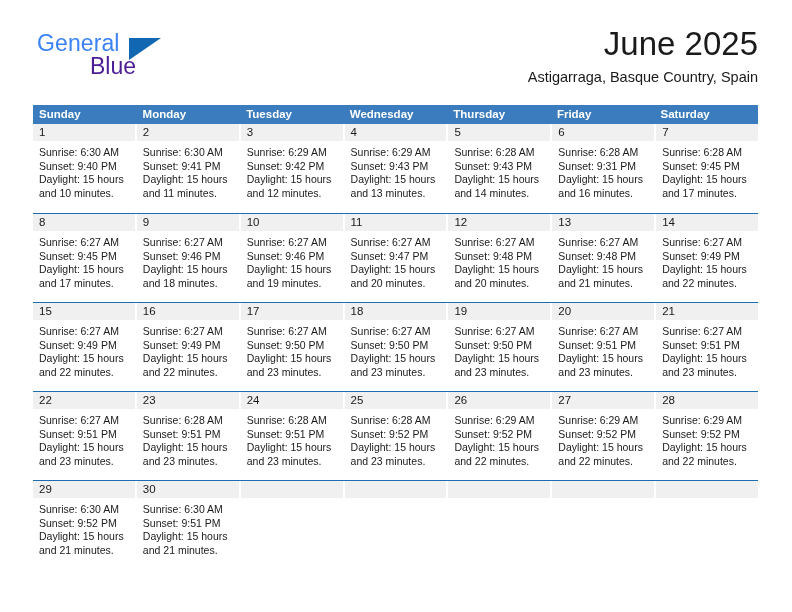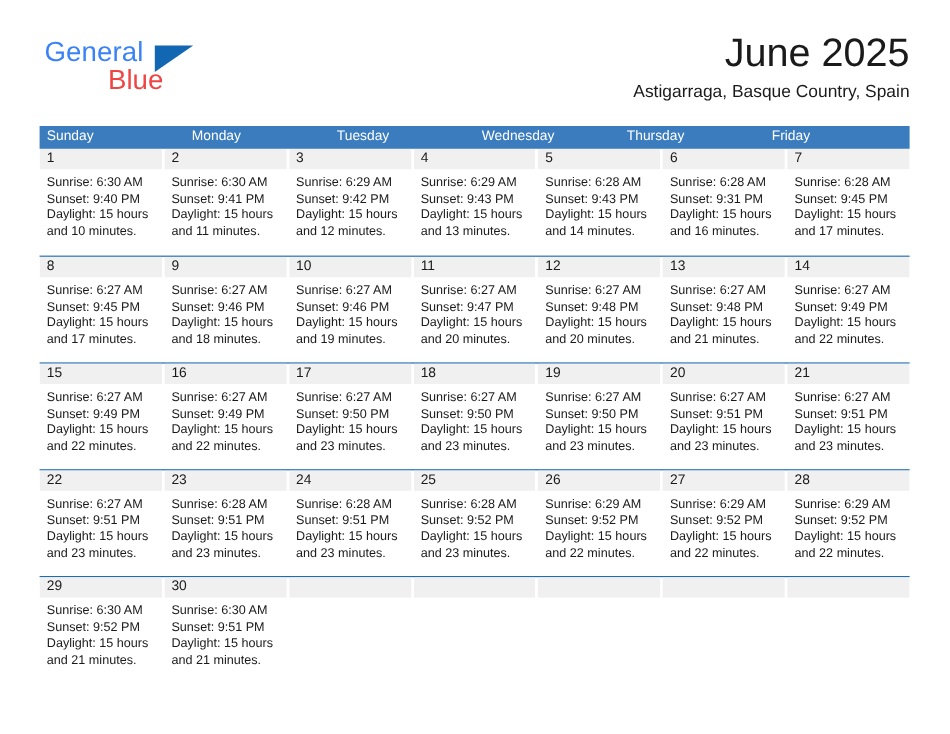--- a/index.html
+++ b/index.html
@@ -52,21 +52,21 @@
     width: 0;
     height: 0;
     border-left: 32px solid #1267b2;
     border-bottom: 22px solid transparent;
   }
   .logo-blue {
     position: absolute;
     left: 57px;
     top: 25px;
     font-size: 23px;
-    color: #ef4444;
+    color: #4c1d95;
     font-family: "Liberation Sans", sans-serif;
   }
 
   .titles {
     position: absolute;
     right: 0;
     top: 0;
     text-align: right;
   }
   .cal-title {
@@ -97,20 +97,21 @@
   }
   .weekday {
     flex: 1 1 0;
     color: #ffffff;
     font-size: 11.5px;
     line-height: 19px;
     padding-left: 6px;
     box-sizing: border-box;
     white-space: nowrap;
     overflow: hidden;
+    font-weight: bold;
   }
   .week-row {
     display: flex;
     border-top: 1.6px solid #1f6cb0;
     height: 89px;
     box-sizing: border-box;
   }
   .week-row.first {
     border-top: none;
   }
@@ -174,20 +175,21 @@
 
   <div class="calendar">
 
     <div class="weekday-row">
       <div class="weekday">Sunday</div>
       <div class="weekday">Monday</div>
       <div class="weekday">Tuesday</div>
       <div class="weekday">Wednesday</div>
       <div class="weekday">Thursday</div>
       <div class="weekday">Friday</div>
+      <div class="weekday">Saturday</div>
     </div>
 
     <div class="week-row first">
       <div class="day-cell">
         <div class="day-number">1</div>
         <div class="day-info">
           <div>Sunrise: 6:30 AM</div>
           <div>Sunset: 9:40 PM</div>
           <div class="wrap">Daylight: 15 hours and 10 minutes.</div>
         </div>

